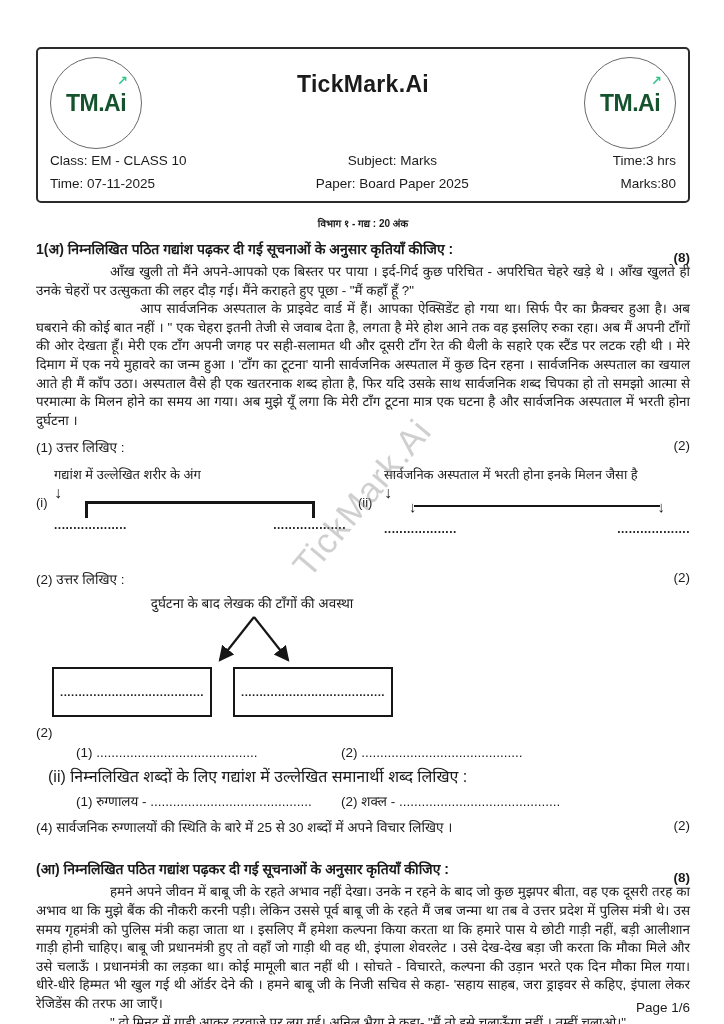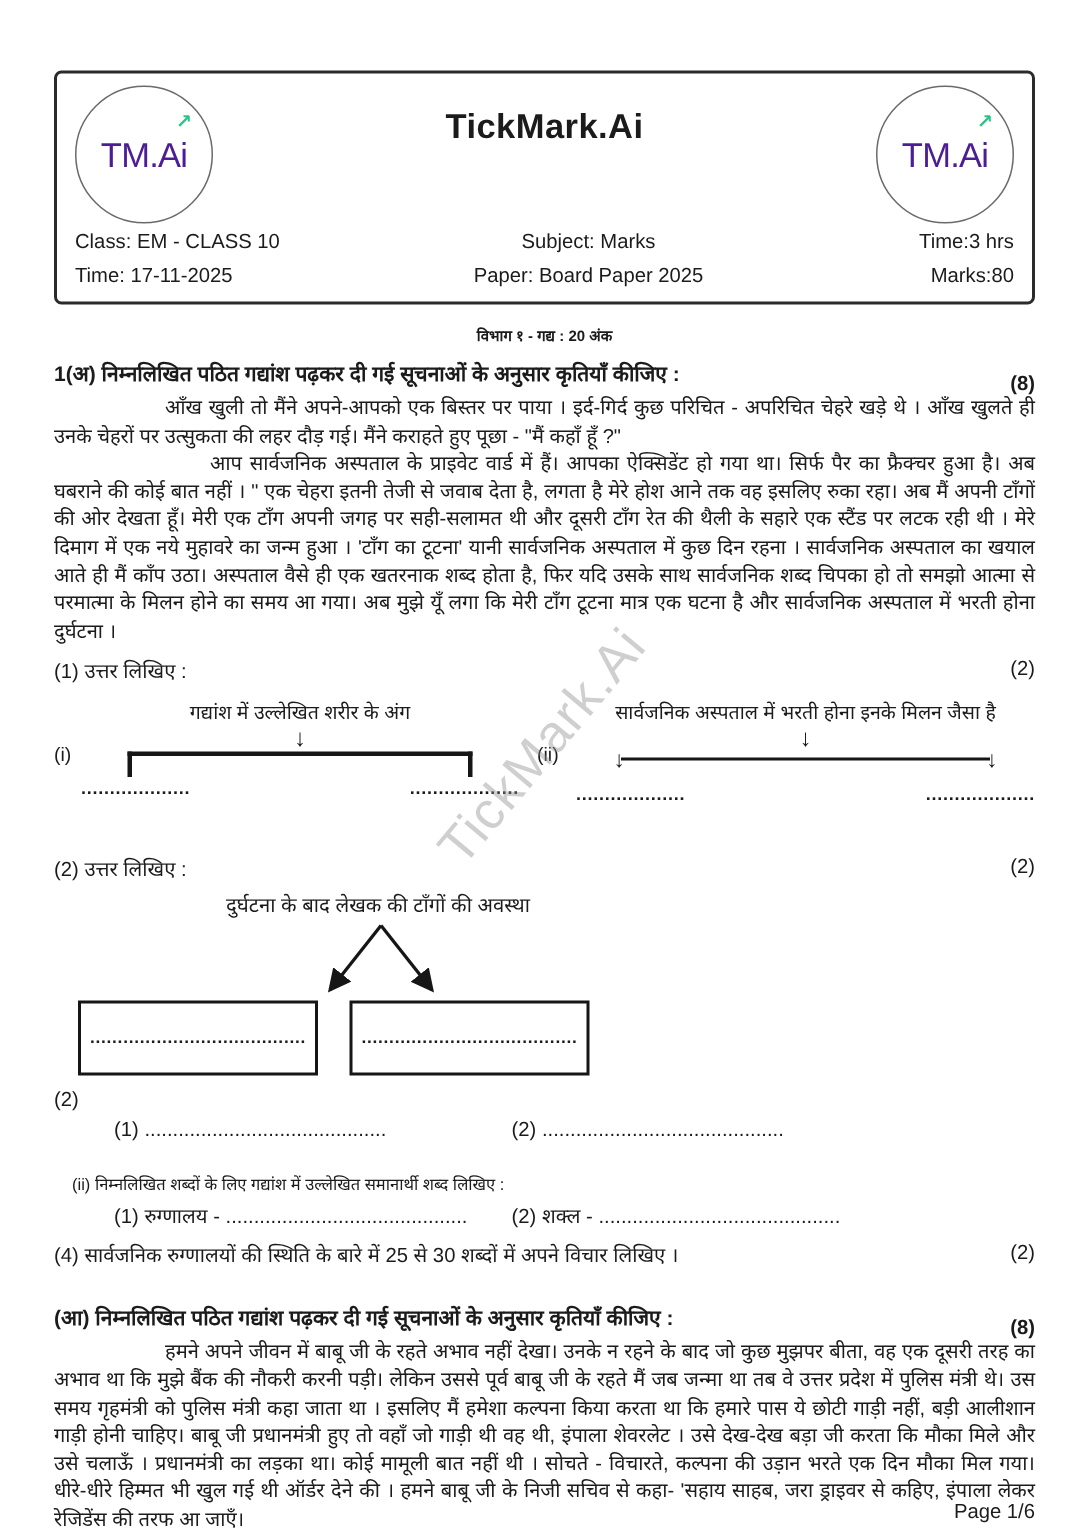--- a/index.html
+++ b/index.html
@@ -16,64 +16,64 @@
   .header-box {
     margin-top:47px; border:2px solid #2b2b2b; border-radius:5px;
     padding:8px 12px 10px 12px; background:#fff;
   }
   .header-top { display:flex; justify-content:space-between; align-items:flex-start; }
   .logo-circle {
     width:92px; height:92px; border:1.5px solid #6a6a6a; border-radius:50%;
     position:relative; display:flex; align-items:center; justify-content:center;
     flex:0 0 auto; background:#fff;
   }
-  .logo-text { color:#4c1d95; font-weight:normal; font-size:23px; letter-spacing:-0.5px; }
+  .logo-text { color:#14532d; font-weight:bold; font-size:23px; letter-spacing:-0.5px; }
   .logo-arrow { position:absolute; top:15px; right:13px; color:#2ec488; font-size:13px; font-weight:bold; }
   .header-title { text-align:center; padding-top:14px; flex:1; }
   .header-title .main { font-size:23px; font-weight:bold; letter-spacing:0.3px; }
   .header-title .sub { font-size:14px; margin-top:3px; }
   .header-info { display:grid; grid-template-columns:1.1fr 1.3fr 0.8fr; row-gap:8px; margin-top:4px; font-size:13.5px; }
   .hi-l { text-align:left; } .hi-c { text-align:center; } .hi-r { text-align:right; }
   .blabel { font-weight:normal; }
 
   
   .section-title { text-align:center; font-weight:bold; font-size:10px; margin-top:13px; }
-  .qrow { display:flex; justify-content:space-between; align-items:center; margin-top:9px; }
+  .qrow { display:flex; justify-content:space-between; align-items:flex-end; margin-top:9px; }
   .qhead { font-weight:bold; font-size:14px; }
   .qmark-b { font-weight:bold; font-size:13.5px; transform:translateY(7px); }
   .subrow { display:flex; justify-content:space-between; font-size:13.5px; margin-top:8px; }
   .passage { margin-top:5px; font-size:13.4px; line-height:18.6px; text-align:justify; }
   .passage p { margin:0; }
   .ind74 { text-indent:74px; }
   .ind104 { text-indent:104px; }
   .dialog { margin:0; padding-left:74px; text-align:left; }
 
   
   .diag1 { position:relative; height:97px; margin-top:9px; font-size:13px; }
   .d1-label { position:absolute; font-size:13px; }
-  .d1-col { position:absolute; text-align:center; }
+  .d1-col { position:absolute; text-align:left; }
   .d-title { font-size:13px; white-space:nowrap; }
   .d-arrow { font-size:16px; font-weight:bold; line-height:14px; margin-top:3px; }
   .bracket { width:230px; height:17px; margin:1px auto 0; border-top:3px solid #161616; border-left:3px solid #161616; border-right:3px solid #161616; }
   .dotsrow { display:flex; justify-content:space-between; font-size:12px; font-weight:bold; letter-spacing:0.5px; line-height:10px; margin-top:2px; }
   .lineends { position:relative; height:17px; margin:5px 30px 0 30px; border-top:2px solid #161616; }
   .endarrow { position:absolute; top:-7px; font-size:15px; font-weight:bold; line-height:14px; }
   .endarrow.l { left:-5px; } .endarrow.r { right:-5px; }
 
   
   .diag2 { margin-top:6px; }
   .d2-title { width:300px; margin-left:66px; text-align:center; font-size:13.5px; }
   .d2-varrows { display:block; margin-left:157px; margin-top:2px; }
   .d2-boxrow { display:flex; gap:21px; margin-left:16px; margin-top:1px; }
   .abox { width:160px; height:50px; border:2px solid #161616; display:flex; align-items:center; justify-content:center; font-size:11.5px; font-weight:bold; letter-spacing:0.5px; overflow:hidden; }
 
   
   .itemsrow { display:flex; font-size:13.5px; margin-top:5px; margin-left:40px; }
   .itemsrow .it1 { width:265px; }
-  .subline { font-size:11px; margin-top:21px; margin-left:12px; }
+  .subline { font-size:16px; margin-top:5px; margin-left:12px; }
 
   .gap14 { height:14px; }
 
   
   .watermark {
     position:absolute; left:242px; top:478px; width:240px; text-align:center;
     transform:rotate(-50deg); font-size:35px; color:#8f8f8f; opacity:0.42;
     letter-spacing:1px; pointer-events:none; z-index:6; white-space:nowrap;
   }
   .footer { position:absolute; right:34px; bottom:9px; font-size:13.5px; }
@@ -98,21 +98,21 @@
         </div>
         <div class="logo-circle">
           <span class="logo-text">TM.Ai</span>
           <span class="logo-arrow">↗</span>
         </div>
       </div>
       <div class="header-info">
         <div class="hi-l"><span class="blabel">Class:</span><span> EM - CLASS 10</span></div>
         <div class="hi-c"><span class="blabel">Subject:</span><span> Marks</span></div>
         <div class="hi-r"><span class="blabel">Time:</span><span>3 hrs</span></div>
-        <div class="hi-l"><span class="blabel">Time:</span><span> 17-11-2025</span></div>
+        <div class="hi-l"><span class="blabel">Time:</span><span> 07-11-2025</span></div>
         <div class="hi-c"><span class="blabel">Paper:</span><span> Board Paper 2025</span></div>
         <div class="hi-r"><span class="blabel">Marks:</span><span>80</span></div>
       </div>
     </div>
 
     <div class="section-title">विभाग १ - गद्य : 20 अंक</div>
 
     <div class="qrow">
       <span class="qhead">1(अ) निम्नलिखित पठित गद्यांश पढ़कर दी गई सूचनाओं के अनुसार कृतियाँ कीजिए :</span>
       <span class="qmark-b">(8)</span>

